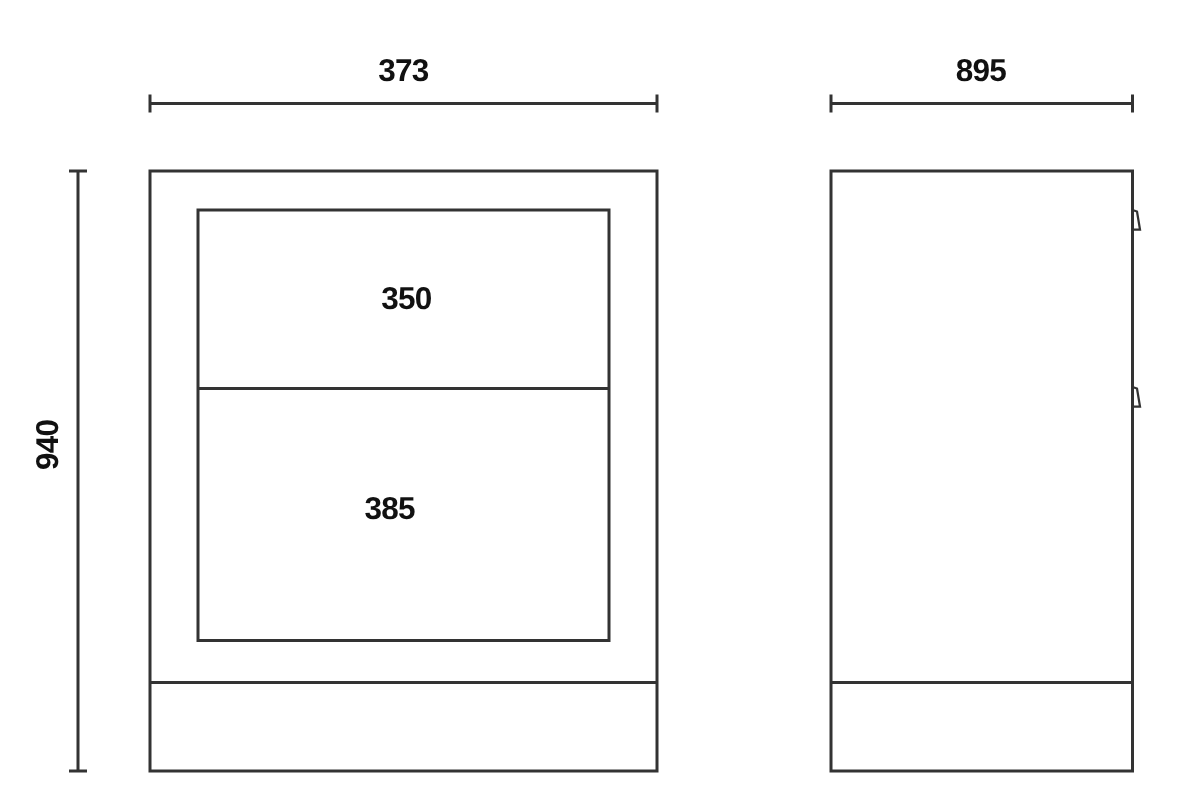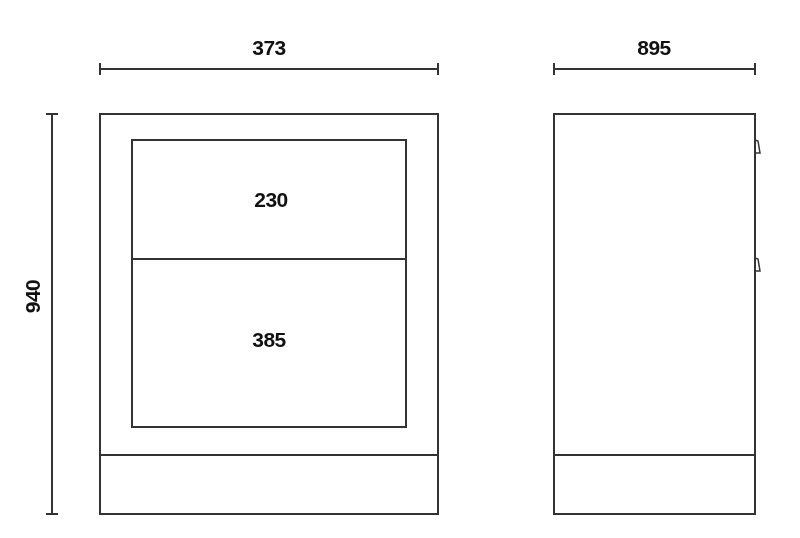--- a/index.html
+++ b/index.html
@@ -54,21 +54,20 @@
     .label-drawer-top {
       left: 245px;
       top: 189px;
       width: 52px;
       text-align: center;
     }
     .label-drawer-bottom {
       left: 243px;
       top: 329px;
       width: 52px;
-      text-align: center;
     }
   </style>
 </head>
 <body>
 
 <svg class="drawing" width="800" height="538" viewBox="0 0 800 538" xmlns="http://www.w3.org/2000/svg">
 
   <g stroke="#333333" stroke-width="2" fill="none">
     <line x1="100" y1="69" x2="438" y2="69"></line>
     <line x1="100" y1="63" x2="100" y2="75"></line>
@@ -101,14 +100,14 @@
 
   <g stroke="#333333" stroke-width="1.5" fill="none">
     <path d="M755 140 L758 141 L760 153 L755 153"></path>
     <path d="M755 258 L758 259 L760 271 L755 271"></path>
   </g>
 </svg>
 
 <div class="dim-label label-width">373</div>
 <div class="dim-label label-depth">895</div>
 <div class="dim-label label-height">940</div>
-<div class="dim-label label-drawer-top">230</div>
+<div class="dim-label label-drawer-top">350</div>
 <div class="dim-label label-drawer-bottom">385</div>
 
 </body></html>

